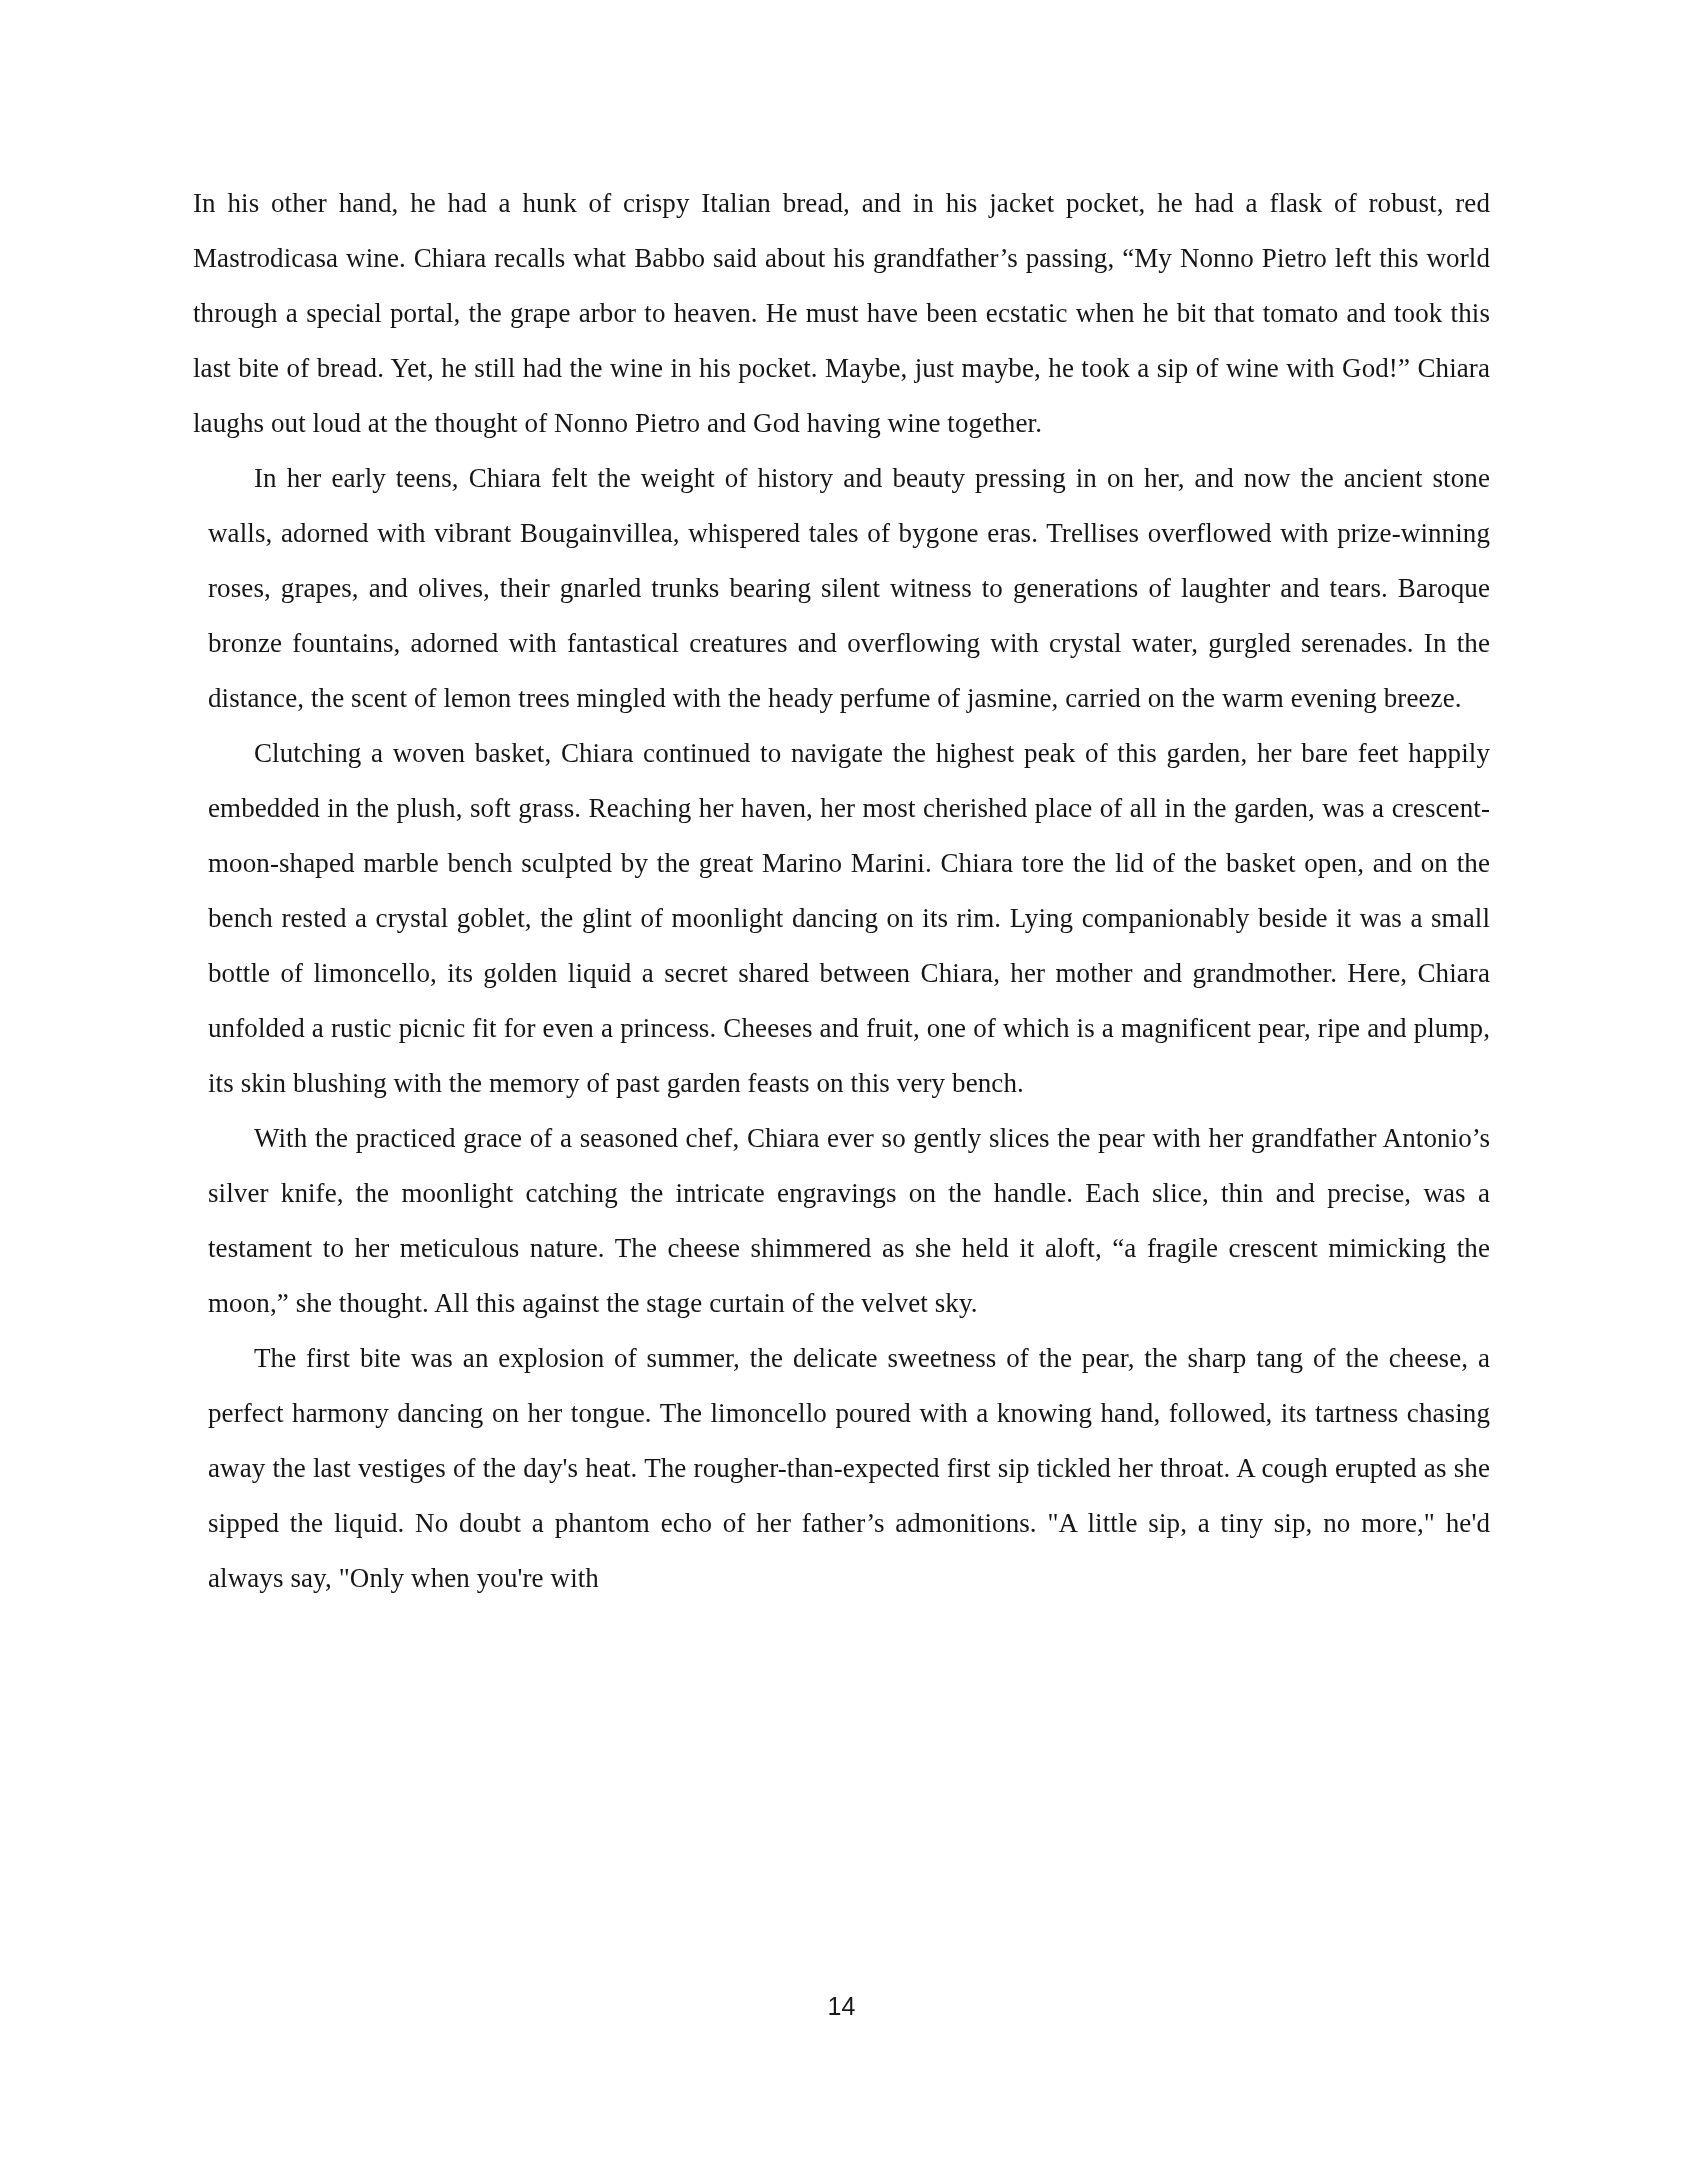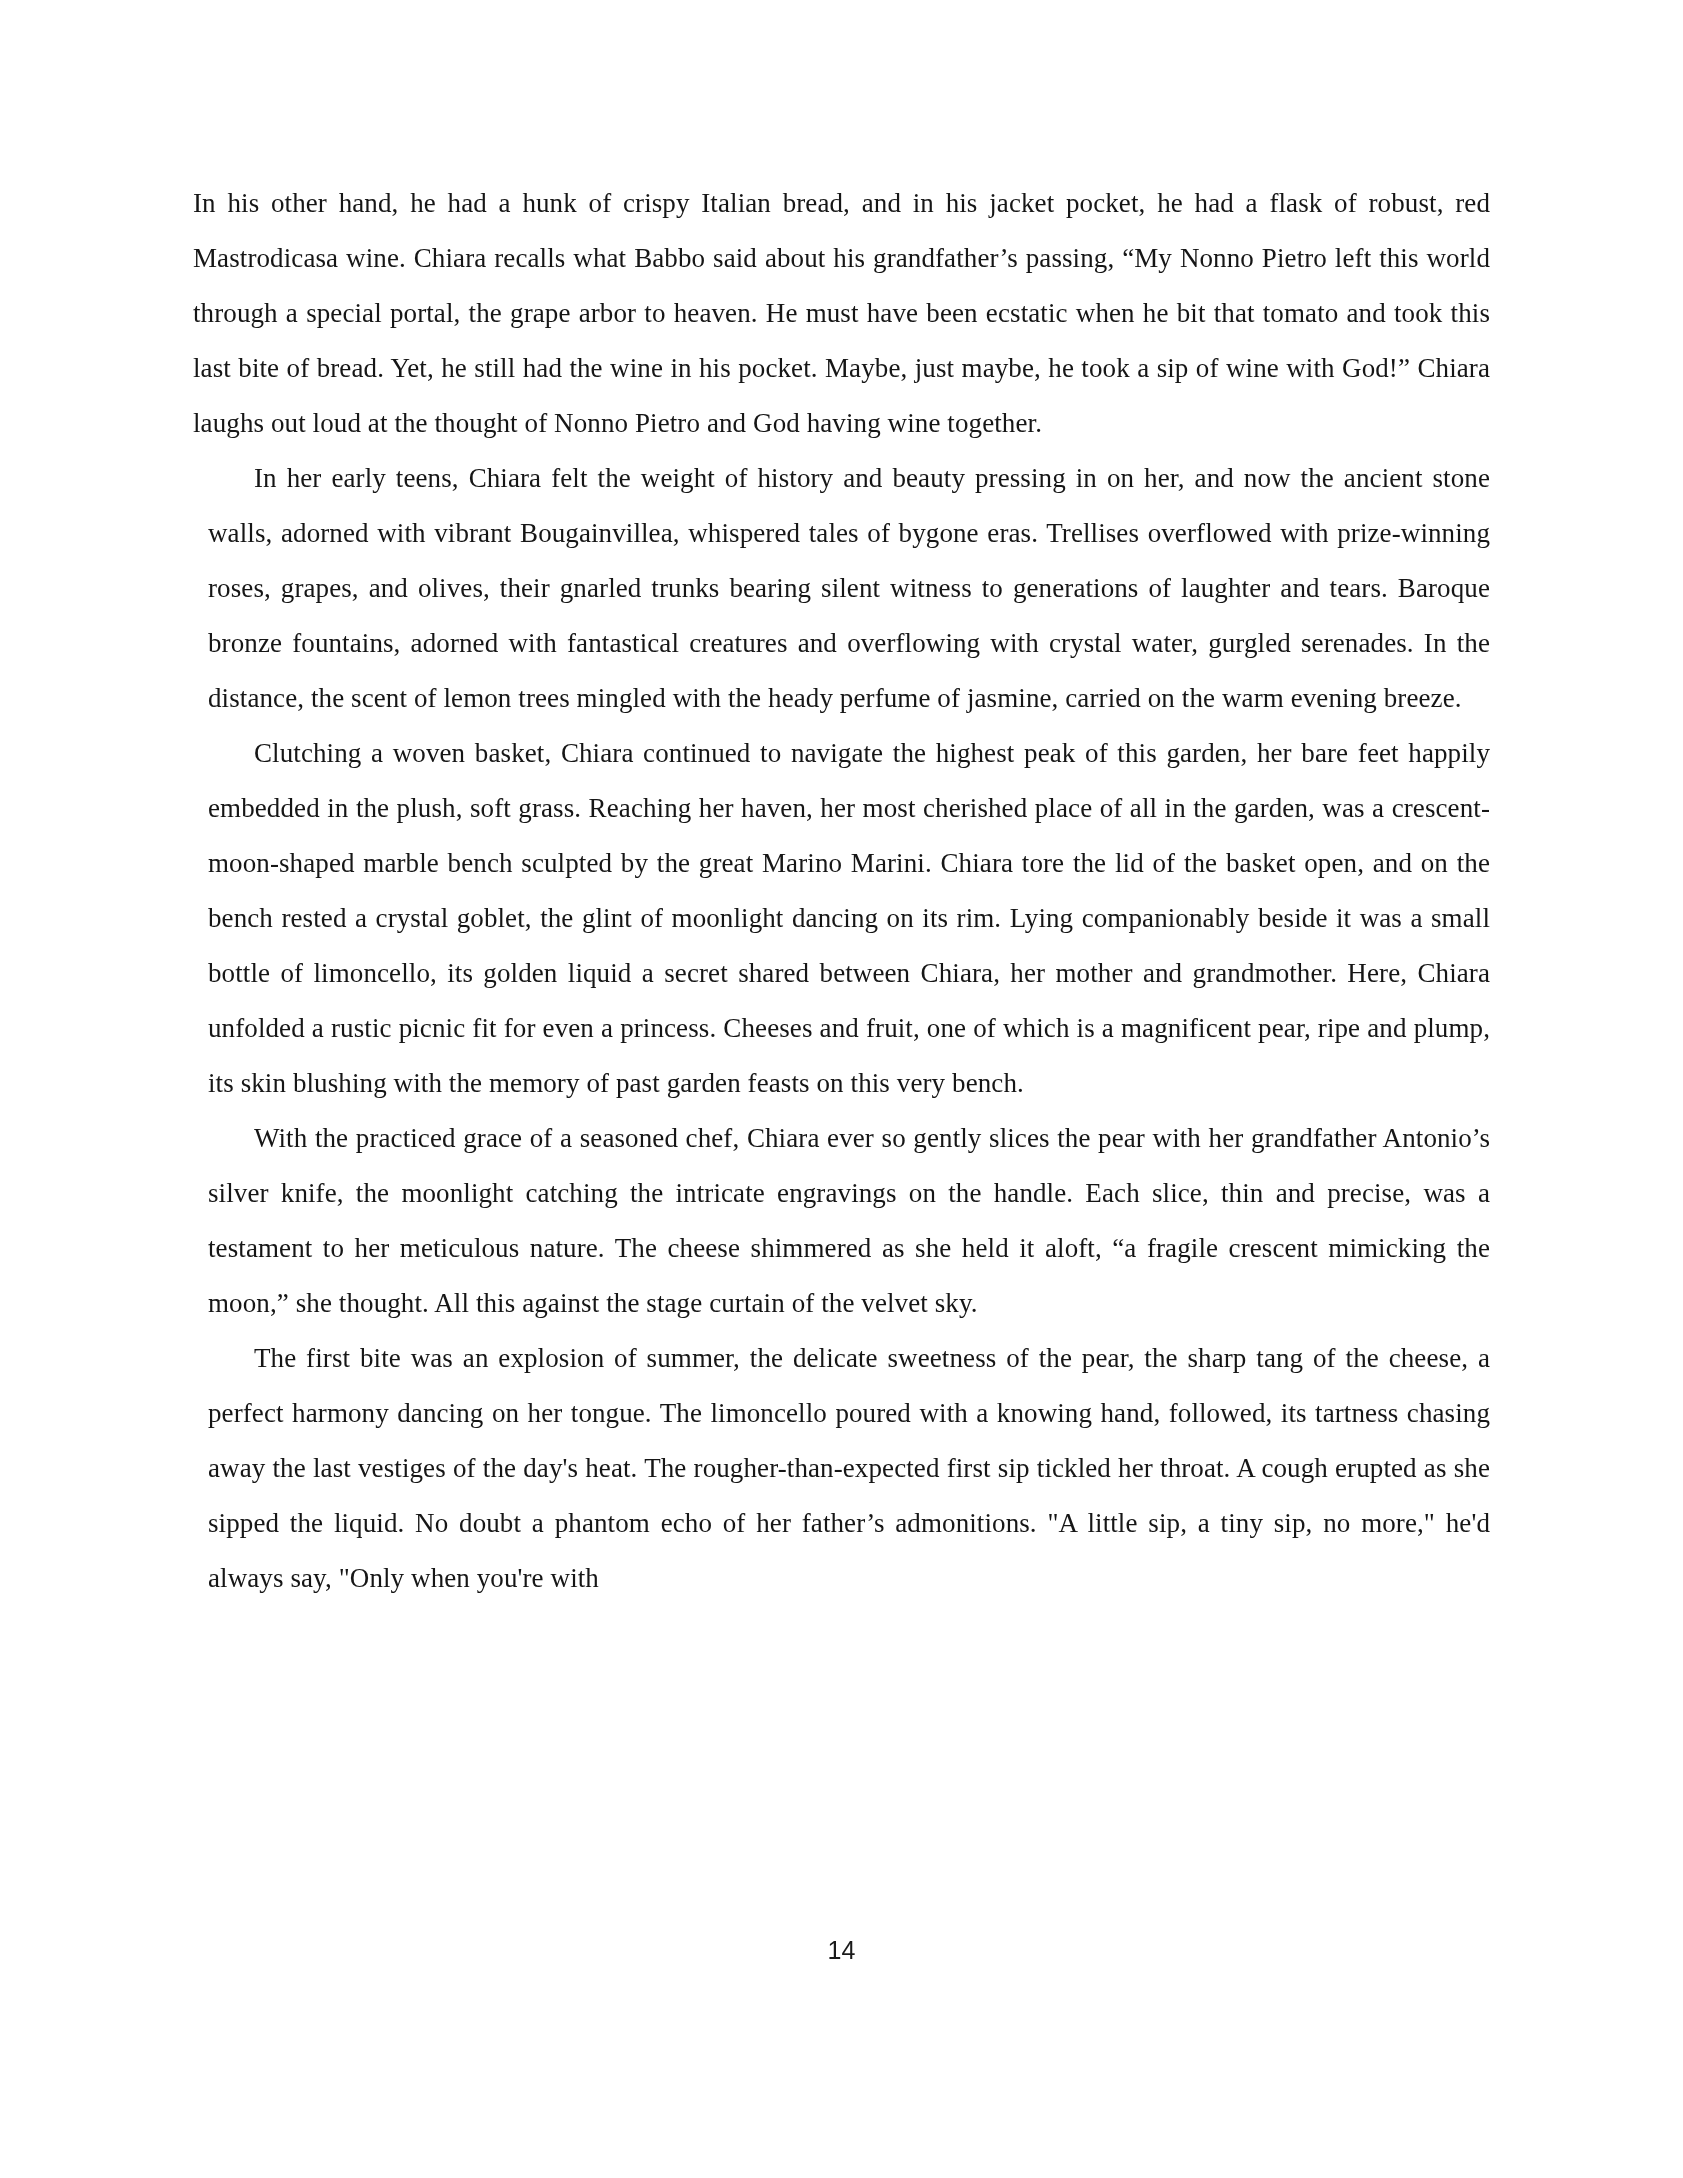--- a/index.html
+++ b/index.html
@@ -39,21 +39,21 @@
     text-indent: 46px;
     margin-left: 15px;
   }
   .para.last-line-left {
     text-align-last: left;
   }
   .page-number {
     position: absolute;
     left: 0;
     right: 0;
-    top: 1936px;
+    top: 1992px;
     text-align: center;
     font-family: "Liberation Sans", "DejaVu Sans", sans-serif;
     font-size: 25px;
     color: #1a1a1a;
   }
 </style>
 </head>
 <body>
 
 <div class="page">

